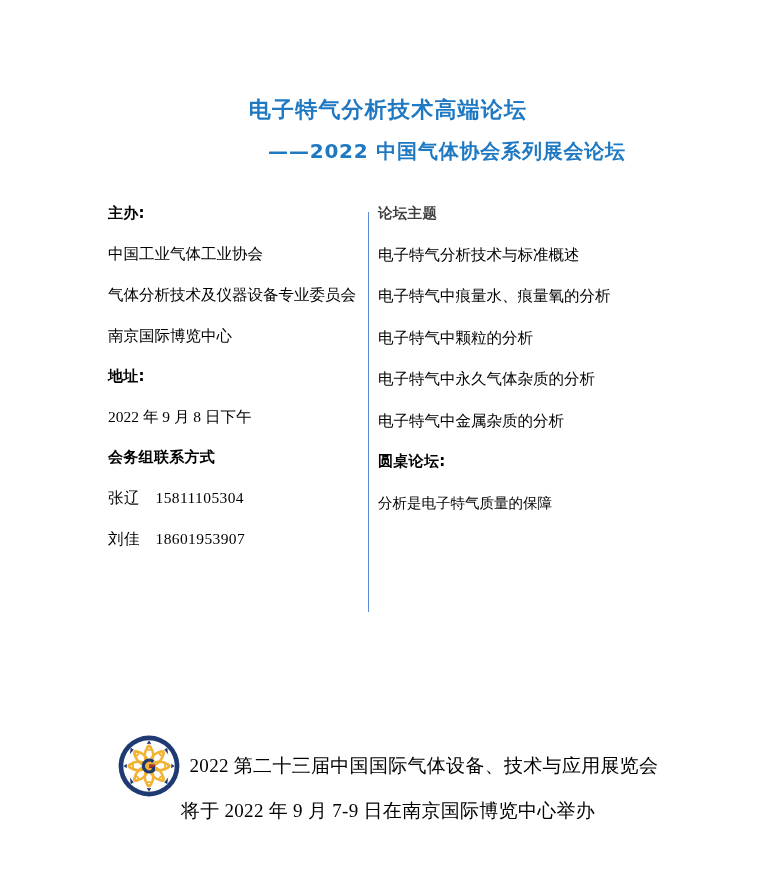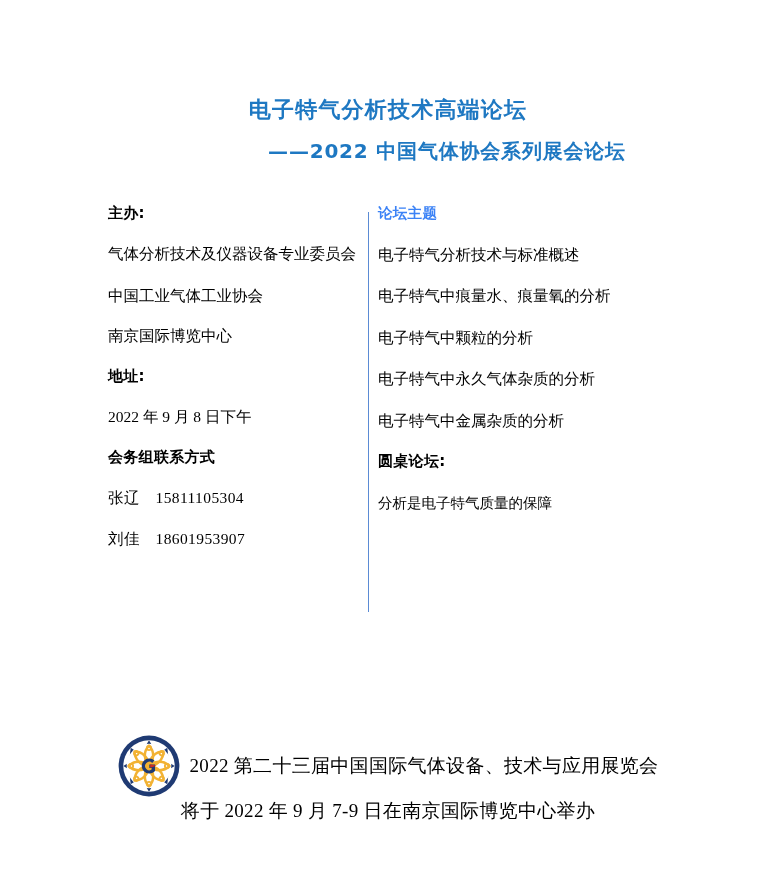--- a/index.html
+++ b/index.html
@@ -88,21 +88,21 @@
     font-weight: bold;
     font-size: 15px;
     letter-spacing: 0.3px;
   }
   .row.gap-lg { margin-bottom: 26px; }
 
   .heading-blue {
     font-family: "DejaVu Sans", "Liberation Sans", sans-serif;
     font-weight: bold;
     font-size: 14.5px;
-    color: #3b82f6;
+    color: #404040;
     letter-spacing: 0.3px;
     line-height: 1;
     margin-bottom: 26px;
     white-space: nowrap;
   }
   .topic {
     font-size: 15.5px;
     line-height: 1;
     margin-bottom: 26px;
     white-space: nowrap;
@@ -165,23 +165,23 @@
 </div>
 
 <div class="body-columns">
 
   <div class="divider"></div>
 
   <div class="col-left">
 
     <div class="row label">主办:</div>
 
+    <div class="row">中国工业气体工业协会</div>
+
     <div class="row gap-lg">气体分析技术及仪器设备专业委员会</div>
-
-    <div class="row">中国工业气体工业协会</div>
 
     <div class="row">南京国际博览中心</div>
 
     <div class="row label">地址:</div>
 
     <div class="row gap-lg">2022 年 9 月 8 日下午</div>
 
     <div class="row label">会务组联系方式</div>
 
 

